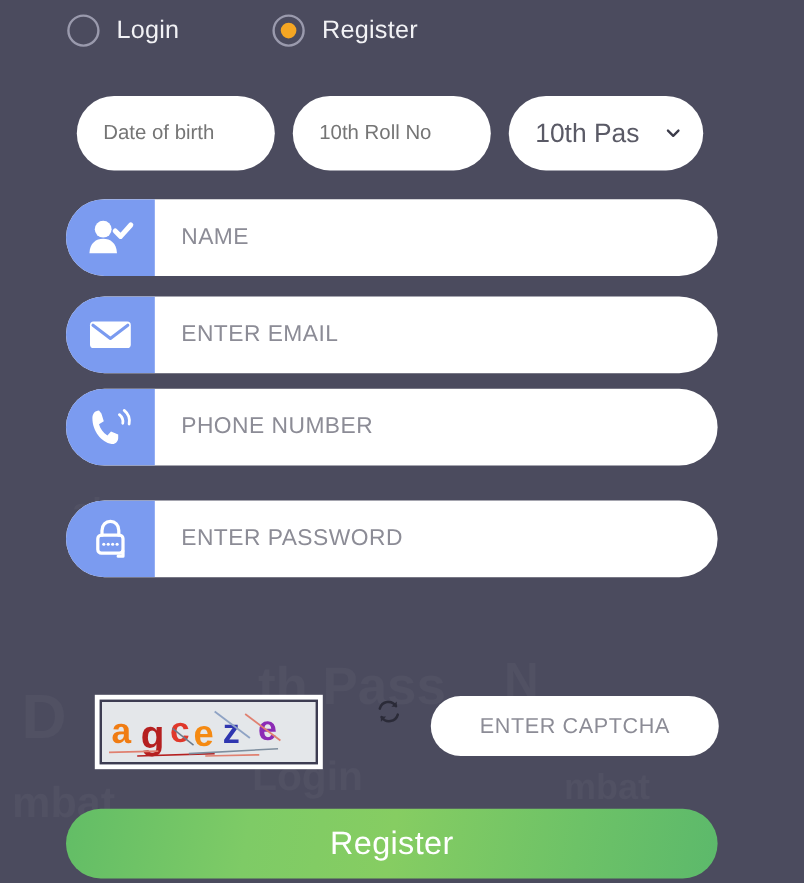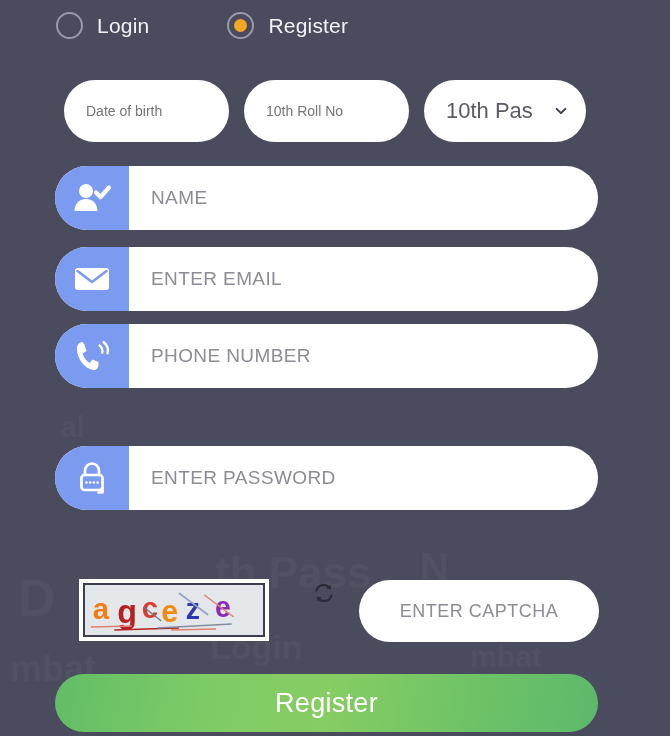--- a/index.html
+++ b/index.html
@@ -96,21 +96,21 @@
     height: 62px;
     background: #ffffff;
     border-radius: 33px;
     display: flex;
     align-items: center;
     box-sizing: border-box;
     padding: 0 22px;
     border: none;
     outline: none;
     font-family: "Liberation Sans", sans-serif;
-    font-size: 14px;
+    font-size: 17px;
     color: #8c8c96;
   }
   .pill-dob { width: 165px; }
   .pill-roll { width: 165px; }
   .pill-select {
     width: 162px;
     justify-content: space-between;
     color: #5a5a66;
     font-size: 22px;
     padding: 0 18px 0 22px;
@@ -153,21 +153,21 @@
     font-size: 19px;
     color: #15803d;
     padding: 0 22px;
     letter-spacing: .4px;
   }
   .field-input::placeholder { color: #8c8c96; opacity: 1; }
 
   .f-name   { top: 166px; }
   .f-email  { top: 247px; }
   .f-phone  { top: 324px; }
-  .f-pass   { top: 417px; margin-top: 29px; }
+  .f-pass   { top: 417px; }
   .f-cpass  { top: 498px; }
 
   
   .captcha-frame {
     position: absolute;
     left: 79px;
     top: 579px;
     width: 190px;
     height: 62px;
     background: #ffffff;
@@ -199,21 +199,21 @@
     border: none;
     padding: 0;
   }
   .refresh-btn svg { display: block; }
 
   .captcha-input-pill {
     position: absolute;
     left: 359px;
     top: 580px;
     width: 240px;
-    height: 62px;
+    height: 50px;
     background: #ffffff;
     border-radius: 33px;
     border: none;
     outline: none;
     box-sizing: border-box;
     text-align: center;
     font-family: "Liberation Sans", sans-serif;
     font-size: 18px;
     color: #8c8c96;
     letter-spacing: .5px;

